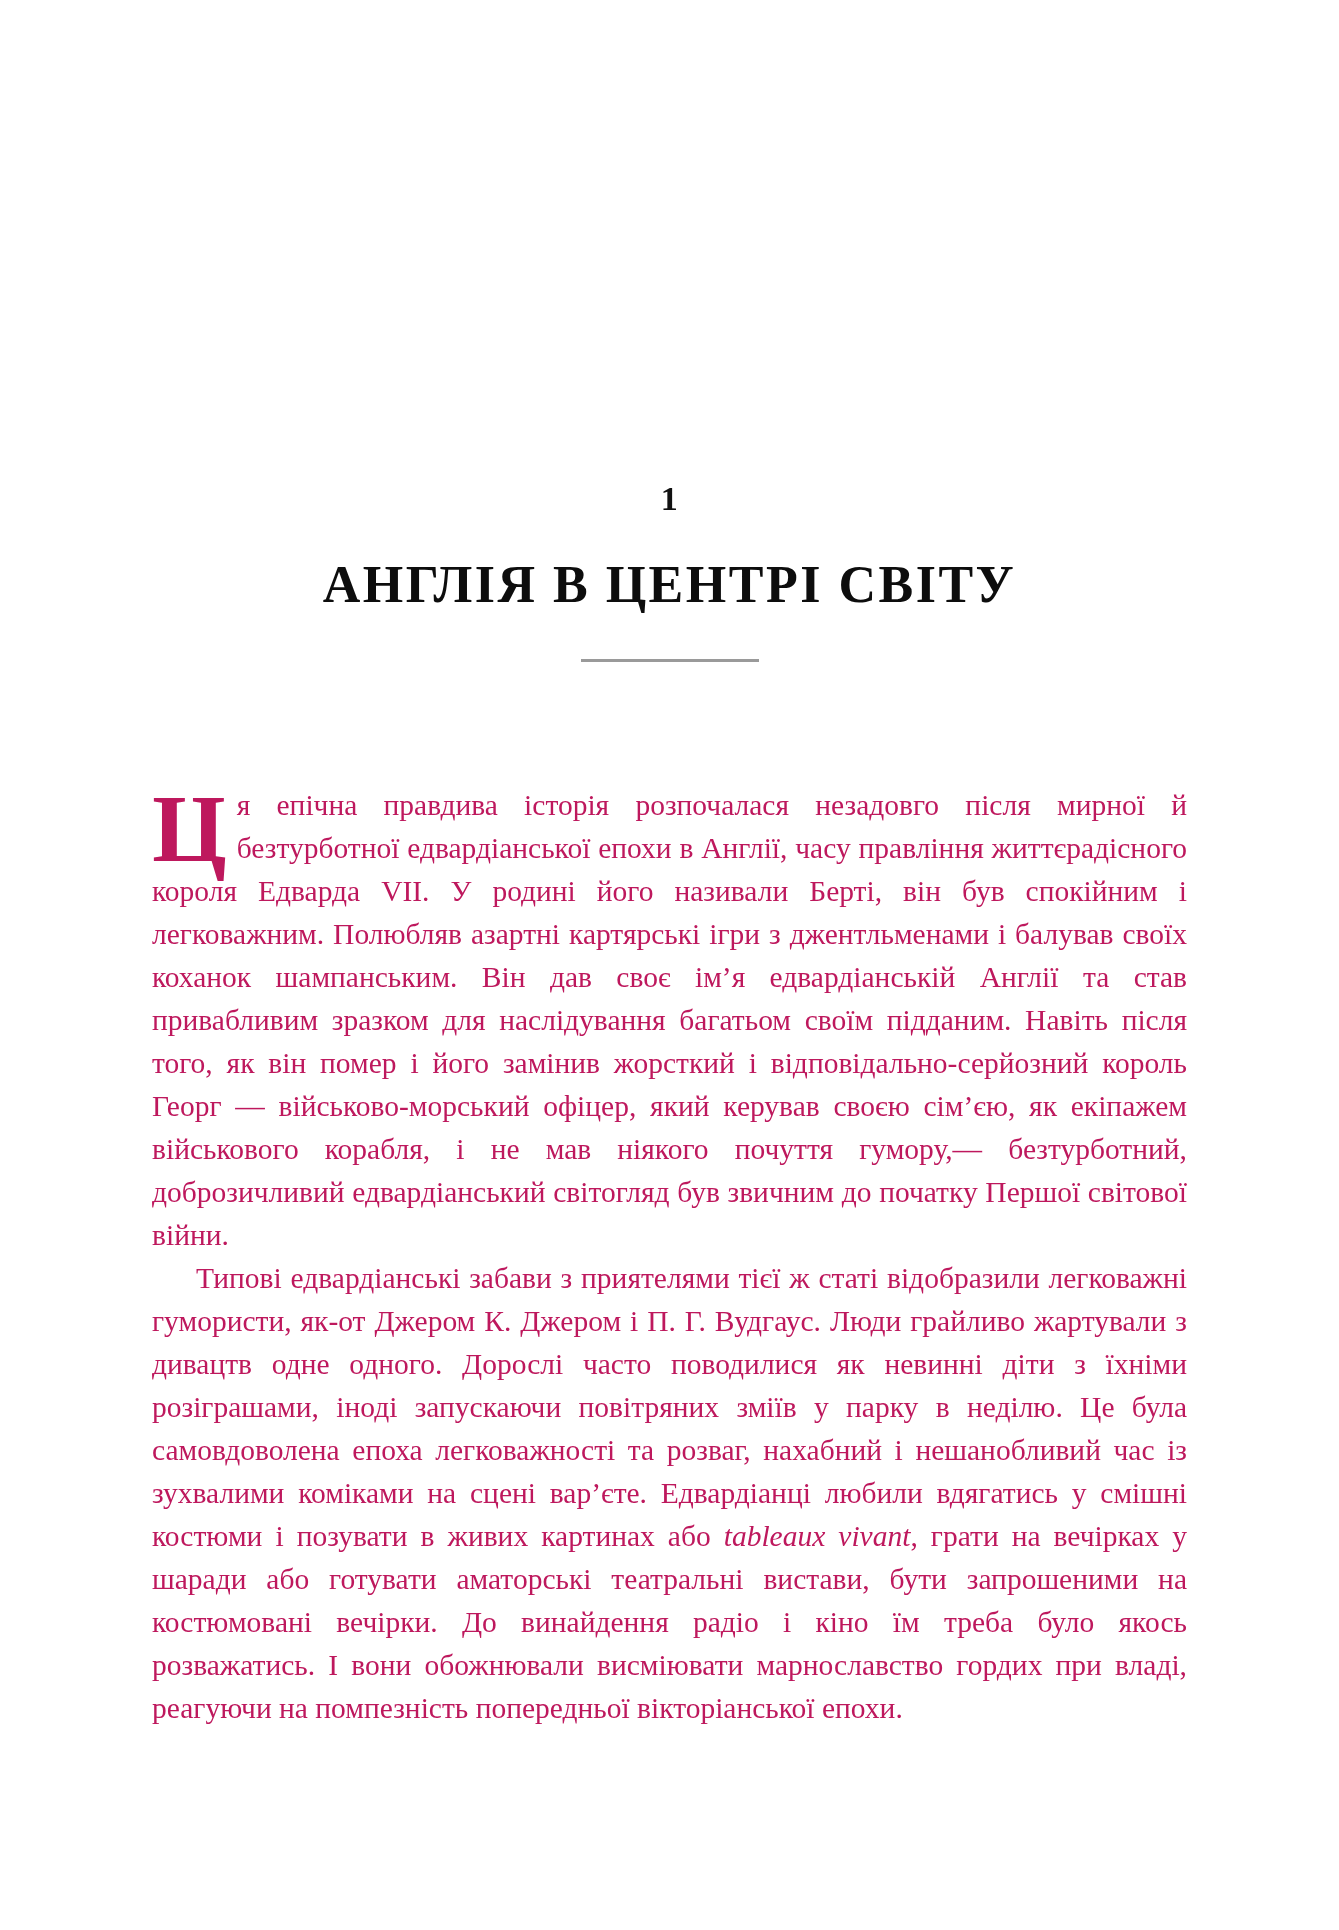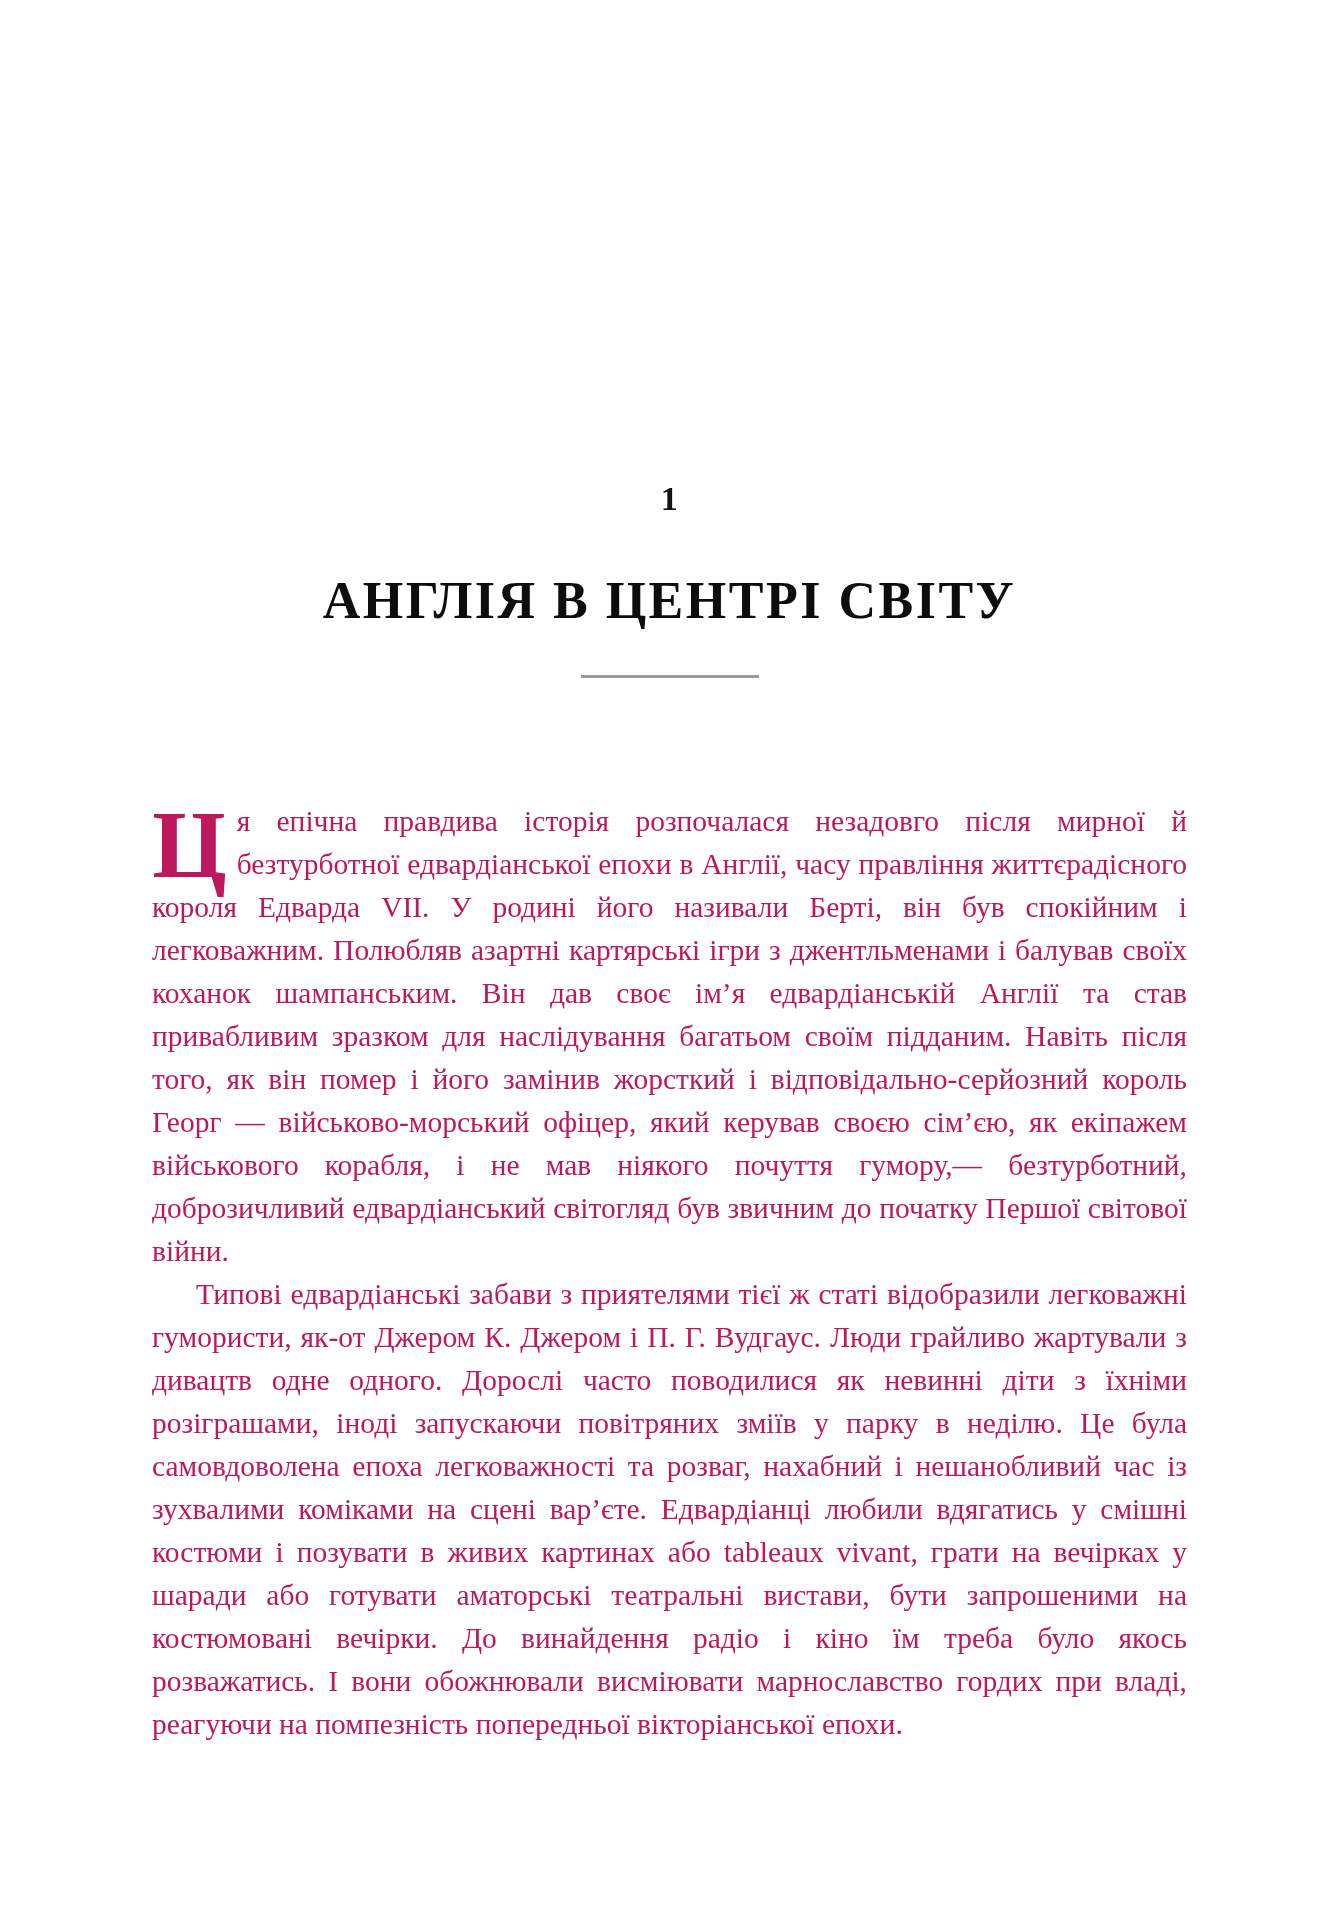--- a/index.html
+++ b/index.html
@@ -32,21 +32,21 @@
   .chapter-number {
     margin-top: 480px;
     text-align: center;
     font-size: 34px;
     font-weight: 700;
     letter-spacing: 0.5px;
     color: #111111;
   }
 
   .chapter-title {
-    margin-top: 54px;
+    margin-top: 38px;
     text-align: center;
     font-size: 52px;
     font-weight: 700;
     letter-spacing: 2.5px;
     line-height: 1.1;
     color: #0d0d0d;
   }
 
   .title-rule {
     margin: 46px auto 0 auto;
@@ -83,20 +83,21 @@
     float: left;
     font-size: 96px;
     line-height: 78px;
     font-weight: 700;
     padding: 4px 10px 0 0;
     margin-top: 2px;
     font-family: "Liberation Serif", "DejaVu Serif", serif;
   }
 
   .italic {
+    font-style: italic;
   }
 </style>
 </head>
 <body>
 
 <div class="page">
   <div class="content">
 
     <div class="chapter-number">1</div>
 

